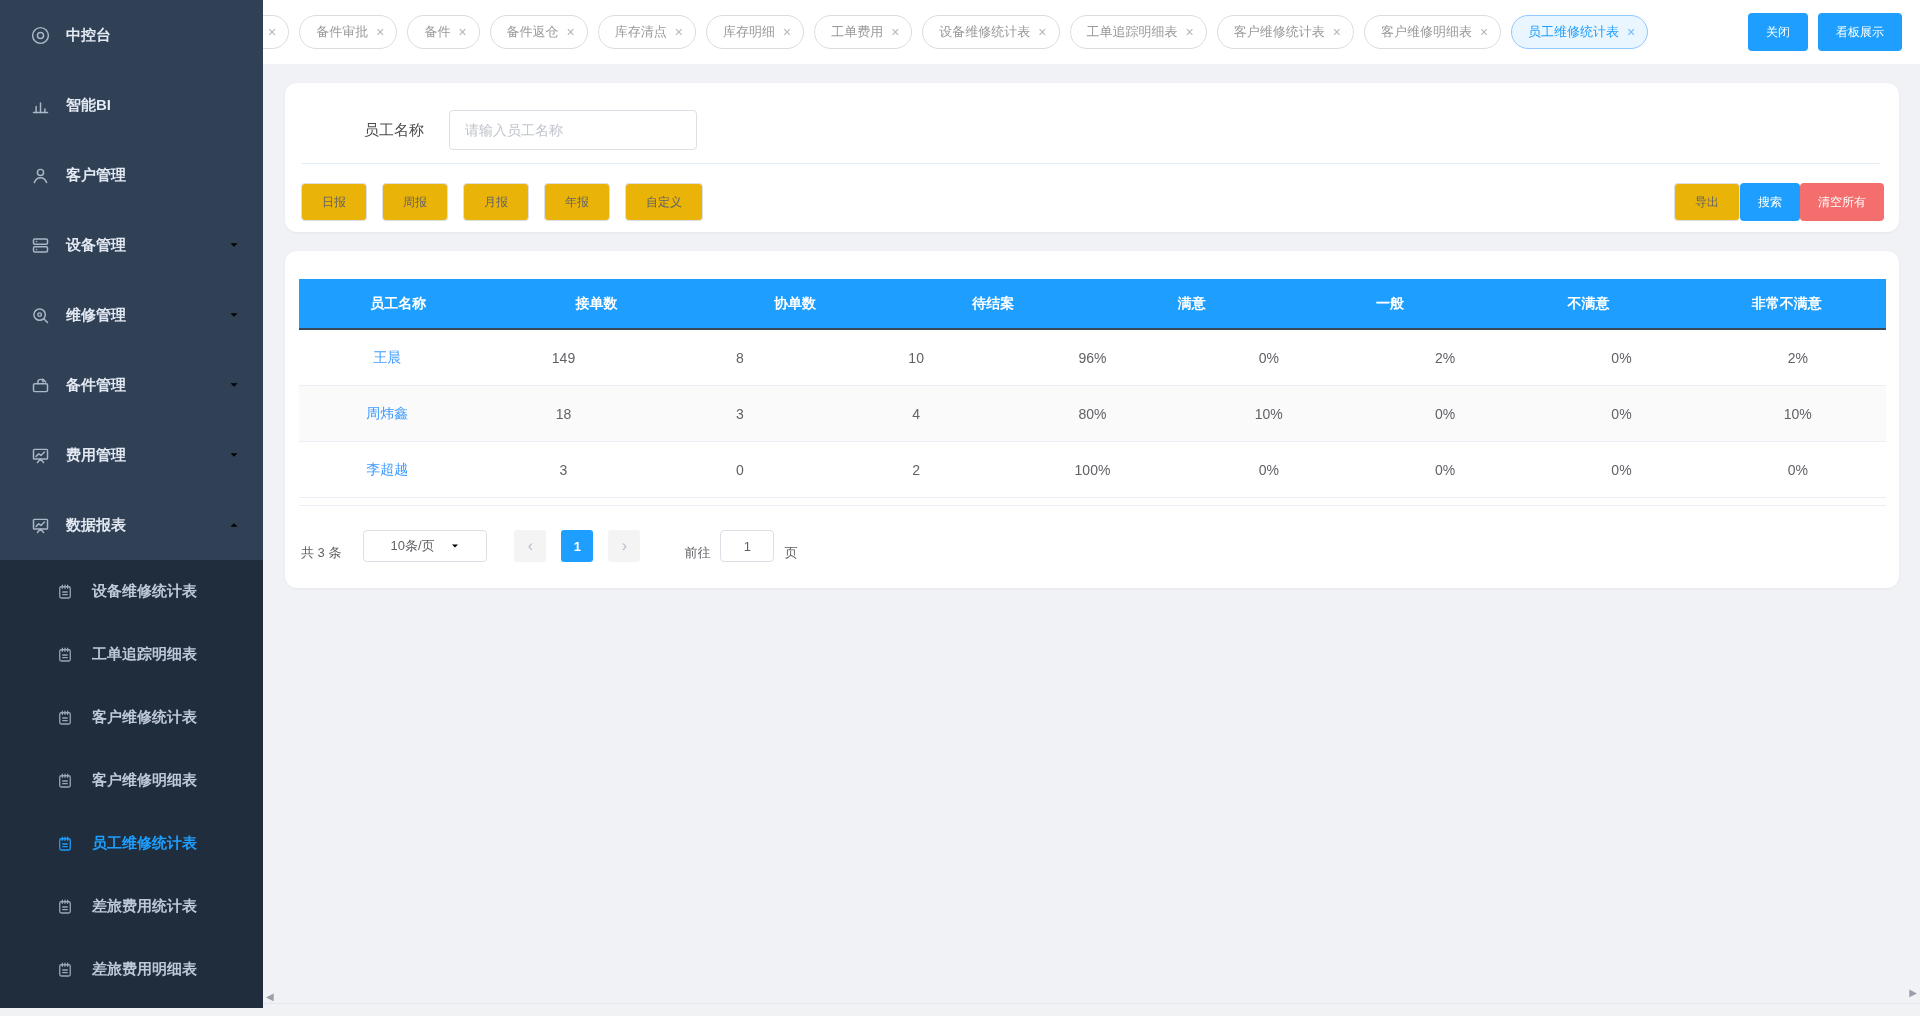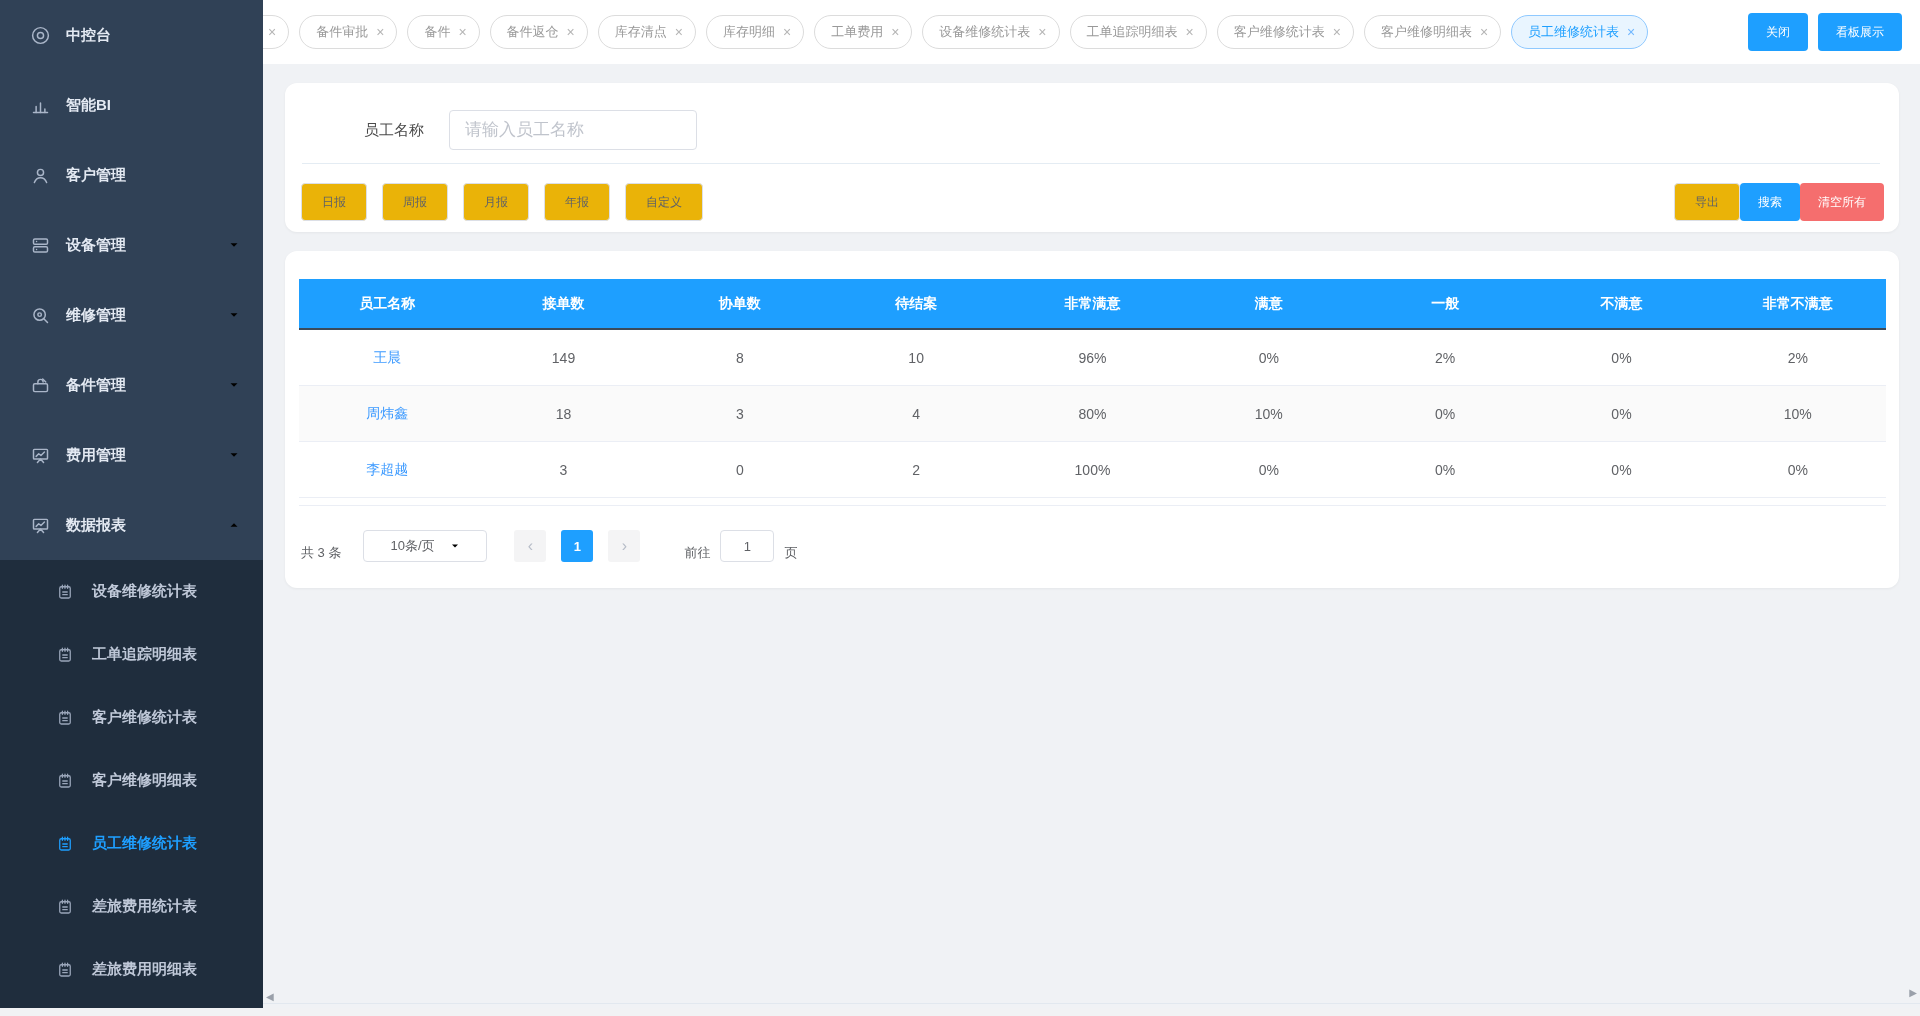--- a/index.html
+++ b/index.html
@@ -42,21 +42,21 @@
   .btn-danger { background:#f56e6e; color:#fff; }
   .tabbar .push { margin-left:auto; }
   
   .card { position:absolute; left:285px; width:1614px; background:#fff; border-radius:12px;
     box-shadow:0 1px 3px rgba(0,0,0,.05); }
   #filter-card { top:83px; height:149px; }
   #table-card  { top:251px; height:337px; }
   .f-label { position:absolute; left:79px; top:27px; height:40px; line-height:40px;
     font-size:15px; color:#4a4a4a; }
   .f-input { position:absolute; left:164px; top:27px; width:248px; height:40px;
-    border:1px solid #dcdfe6; border-radius:4px; padding:0 15px; font-size:17px;
+    border:1px solid #dcdfe6; border-radius:4px; padding:0 15px; font-size:14px;
     color:#333; font-family:inherit; outline:none; }
   .f-input::placeholder { color:#c0c4cc; }
   .f-divider { position:absolute; left:17px; right:19px; top:80px; height:1px; background:#e4ecf3; }
   .f-periods { position:absolute; left:16px; top:100px; display:flex; gap:15px; }
   .f-actions { position:absolute; right:15px; top:100px; display:flex; }
   
   .table { position:absolute; left:14px; right:13px; top:28px; }
   .t-head { display:flex; height:51px; background:#1e9fff; border-bottom:2px solid #3b4a5a; }
   .t-hcell { flex:1; display:flex; align-items:center; justify-content:center;
     color:#fff; font-size:14px; font-weight:bold; }
@@ -306,21 +306,20 @@
   </div>
 </section>
 
 <section class="card" id="table-card">
   <div class="table">
     <div class="t-head" id="table-head">
         <div class="t-hcell">员工名称</div>
         <div class="t-hcell">接单数</div>
         <div class="t-hcell">协单数</div>
         <div class="t-hcell">待结案</div>
-        <div class="t-hcell">非常满意</div>
         <div class="t-hcell">满意</div>
         <div class="t-hcell">一般</div>
         <div class="t-hcell">不满意</div>
         <div class="t-hcell">非常不满意</div>
       </div>
     <div id="table-body">
         <div class="t-row">
           <div class="t-cell link">王晨</div>
           <div class="t-cell">149</div>
           <div class="t-cell">8</div>

